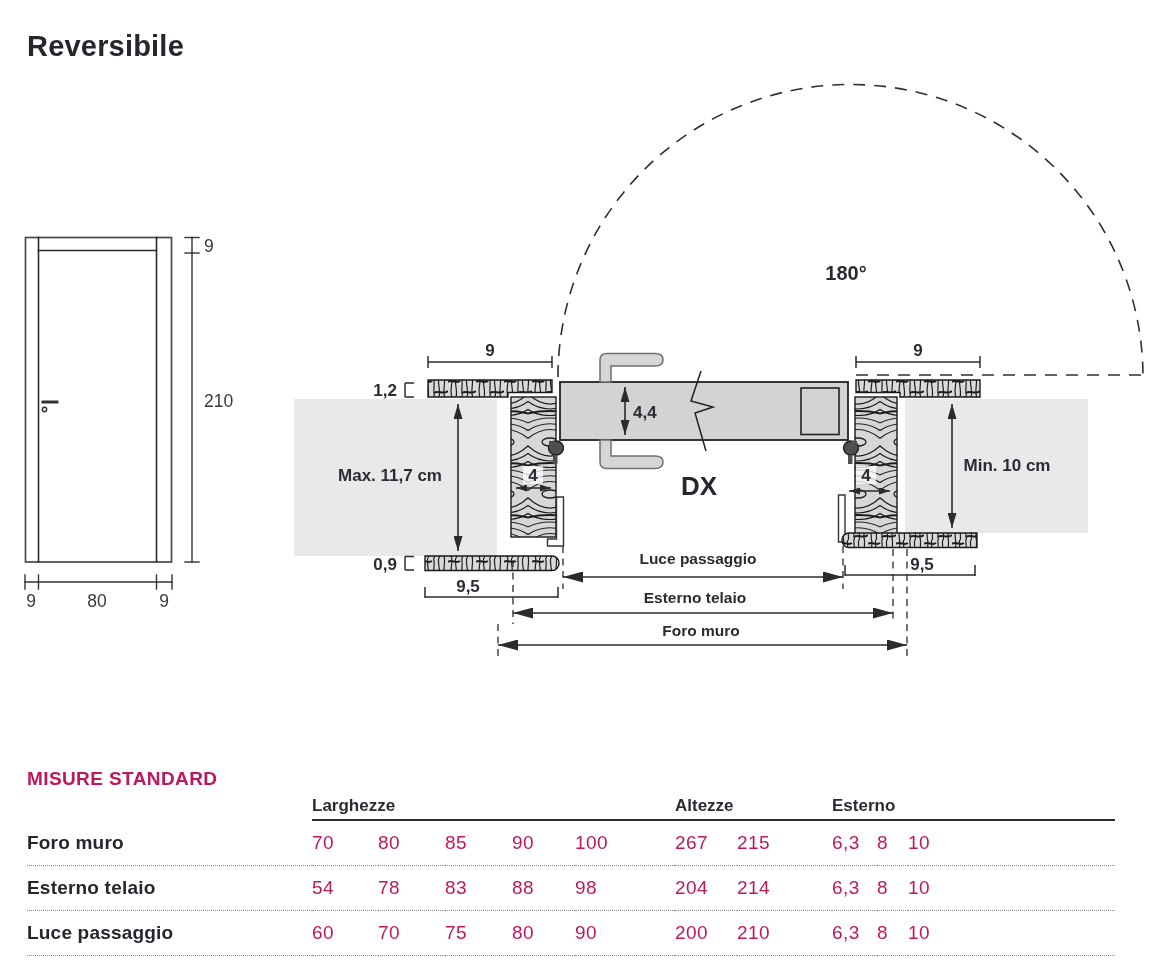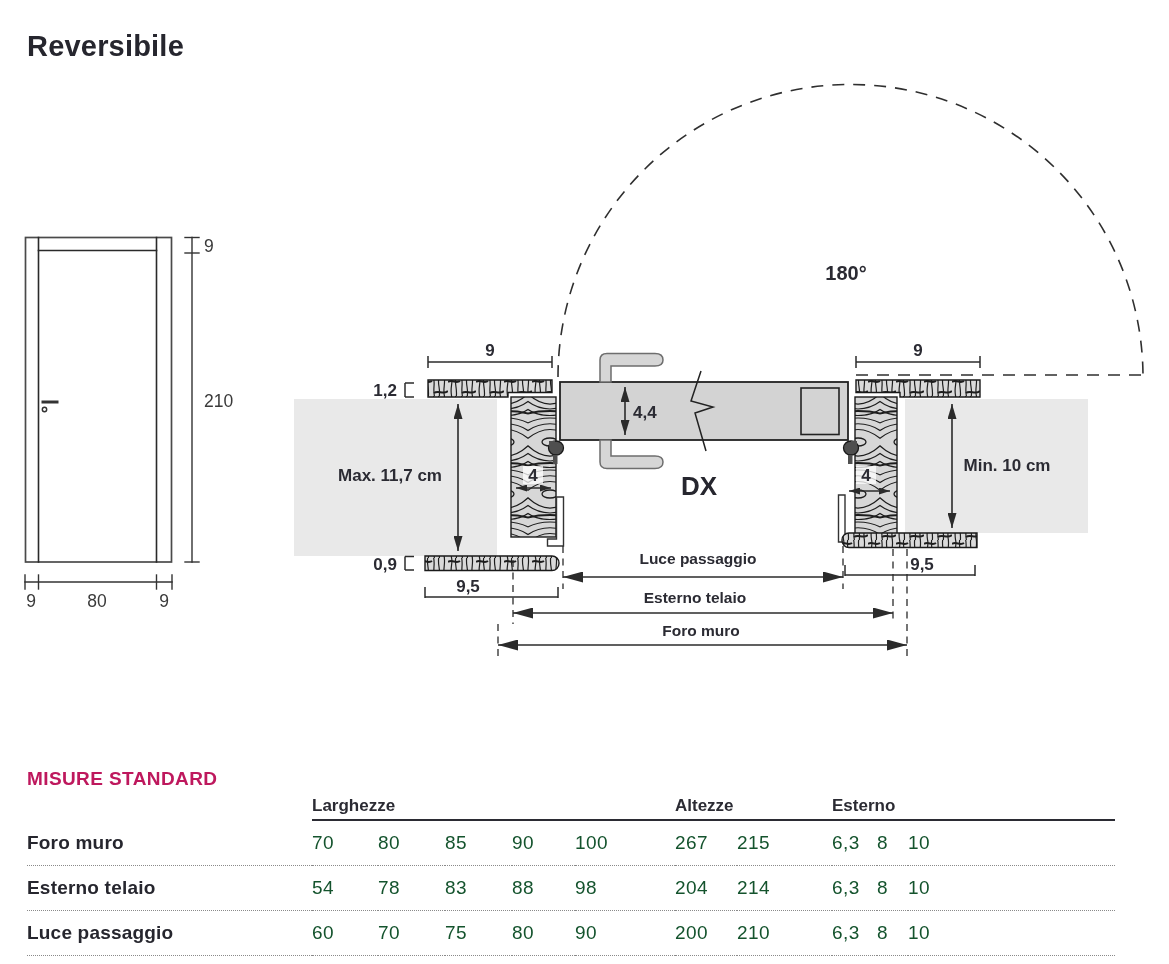--- a/index.html
+++ b/index.html
@@ -24,21 +24,21 @@
   .dx{font-size:26px;font-weight:800;fill:#26262e;}
 
   
   .tbl-wrap{position:absolute;left:27px;top:768px;width:1088px;}
   .tbl-title{font-size:19px;font-weight:800;letter-spacing:.4px;color:#be185d;}
   .grid{display:grid;margin-top:6px;
         grid-template-columns:285px 66px 67px 67px 63px 100px 62px 95px 45px 31px 207px;}
   .g-head{font-size:17px;font-weight:700;color:#2b2b33;padding-bottom:3px;
           border-bottom:2px solid #2b2b33;}
   .g-head.empty{border-bottom:none;}
-  .cell{height:44px;line-height:44px;font-size:19px;color:#14532d;letter-spacing:.4px;
+  .cell{height:44px;line-height:44px;font-size:19px;color:#be185d;letter-spacing:.4px;
         border-bottom:1.5px dotted #8a8a8a;}
   .cell.rowlab{font-weight:700;color:#26262e;font-size:19px;letter-spacing:.2px;}
 </style>
 </head>
 <body>
 
 <div id="page">
 
   <div class="hdr">
     <div class="subtitle">Reversibile</div>

